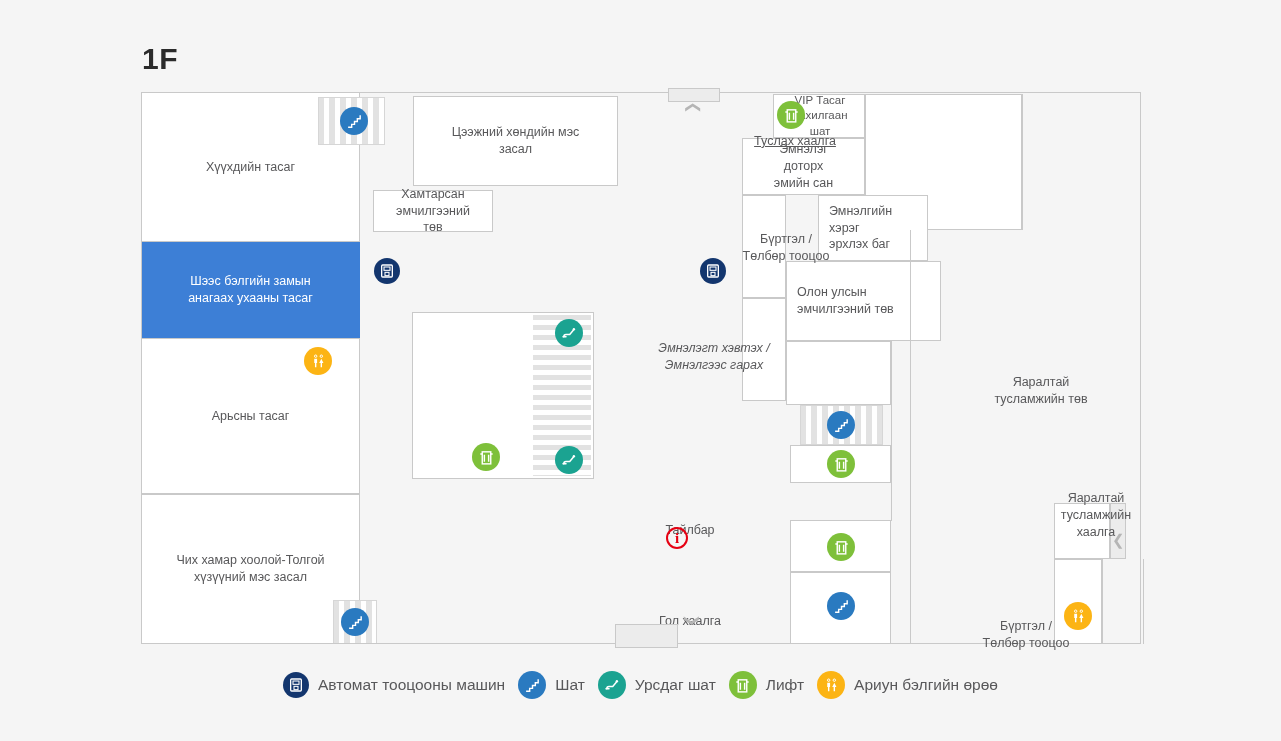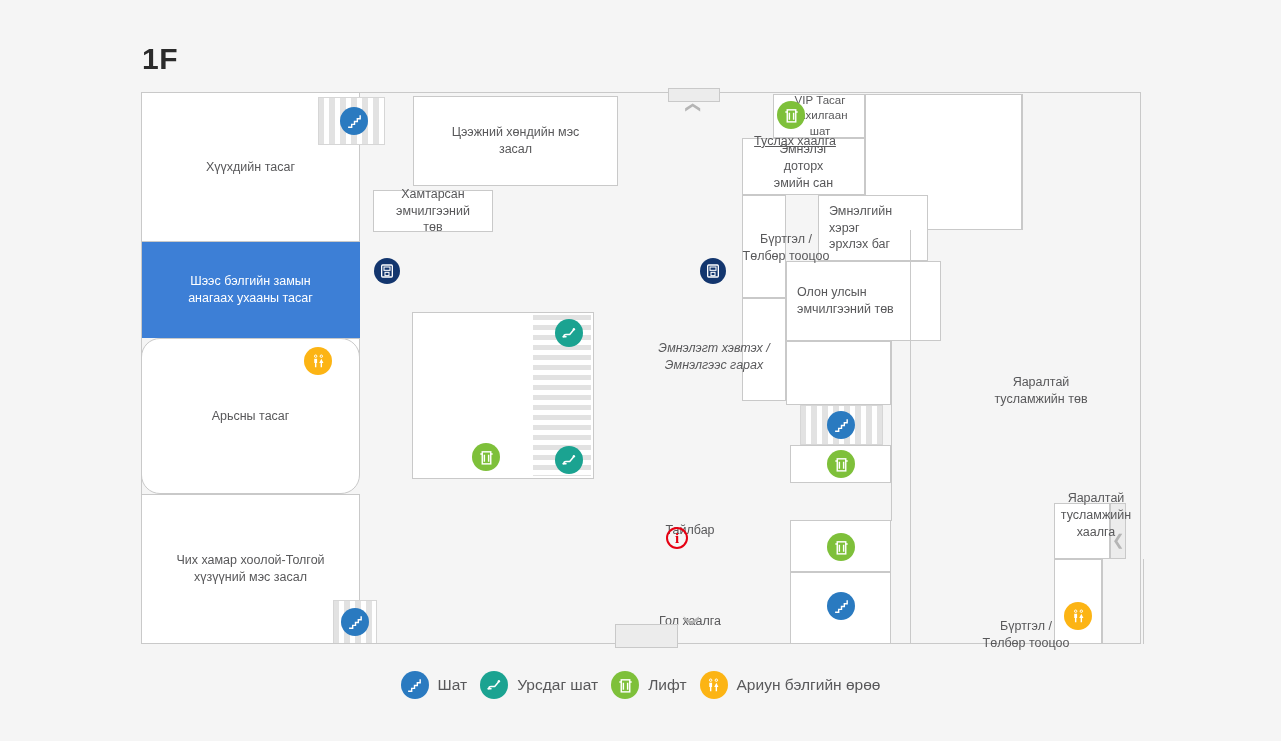--- a/index.html
+++ b/index.html
@@ -165,21 +165,21 @@
       <span>Хүүхдийн тасаг</span>
     </div>
 
     <div class="room highlight" style="left:0px; top:150px; width:219px; height:96px; white-space:pre-line;">
       <span>Шээс бэлгийн замын
 анагаах ухааны тасаг</span>
     </div>
 
     <div class="room" style="left:135px; top:246px; width:84px; height:58px;"></div>
 
-    <div class="room" style="left:0px; top:246px; width:219px; height:156px;border-radius:19px;">
+    <div class="room" style="left:0px; top:246px; width:219px; height:156px;">
       <span>Арьсны тасаг</span>
     </div>
 
     <div class="room" style="left:0px; top:402px; width:219px; height:150px; white-space:pre-line;">
       <span>Чих хамар хоолой-Толгой
 хүзүүний мэс засал</span>
     </div>
 
     <div class="hatch-v" style="left:177px; top:5px; width:67px; height:48px;"></div>
     <div class="room nofill" style="left:177px; top:5px; width:67px; height:48px; border:1px solid #d6d6d6; background:transparent;"></div>
@@ -390,20 +390,30 @@
         <rect x="4" y="3" width="16" height="18" rx="1.5" fill="none" stroke="#ffffff" stroke-width="2"></rect>
         <rect x="7.5" y="6" width="9" height="5" fill="none" stroke="#ffffff" stroke-width="1.6"></rect>
         <rect x="9" y="14" width="6" height="5" fill="none" stroke="#ffffff" stroke-width="1.6"></rect>
       </svg>
     </div>
 
   </div>
 
   <div id="legend">
 
+    <div class="legend-item">
+      <span class="marker m-atm">
+        <svg width="16" height="16" viewBox="0 0 24 24" aria-hidden="true">
+          <rect x="4" y="3" width="16" height="18" rx="1.5" fill="none" stroke="#ffffff" stroke-width="2"></rect>
+          <rect x="7.5" y="6" width="9" height="5" fill="none" stroke="#ffffff" stroke-width="1.6"></rect>
+          <rect x="9" y="14" width="6" height="5" fill="none" stroke="#ffffff" stroke-width="1.6"></rect>
+        </svg>
+      </span>
+      <span class="legend-label">Автомат тооцооны машин</span>
+    </div>
 
     <div class="legend-item">
       <span class="marker m-stairs">
         <svg width="17" height="17" viewBox="0 0 24 24" aria-hidden="true">
           <path d="M4 20h4v-4h4v-4h4V8h4V4" fill="none" stroke="#ffffff" stroke-width="2" stroke-linecap="square" stroke-linejoin="miter"></path>
         </svg>
       </span>
       <span class="legend-label">Шат</span>
     </div>
 

